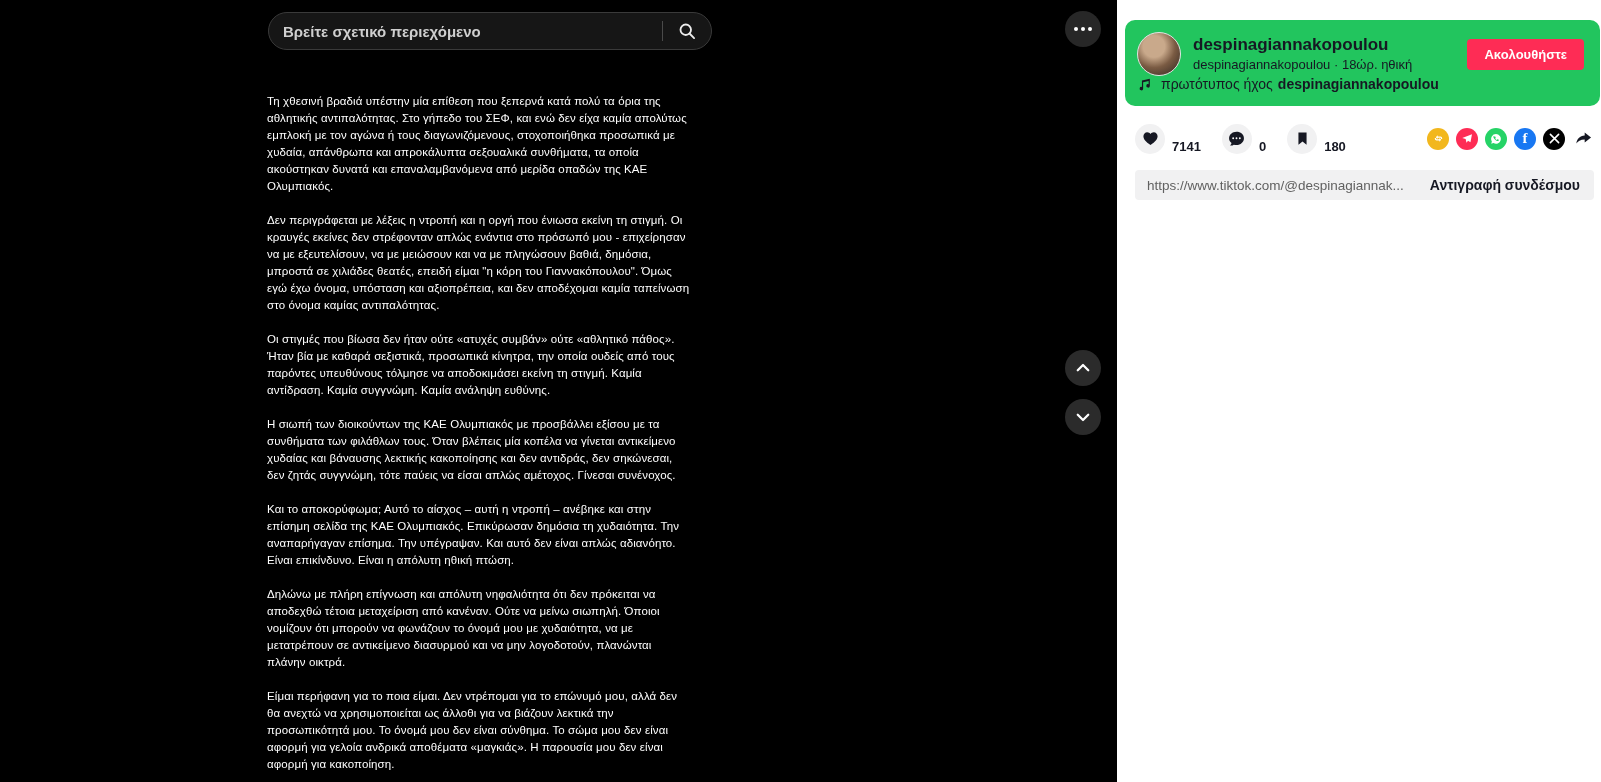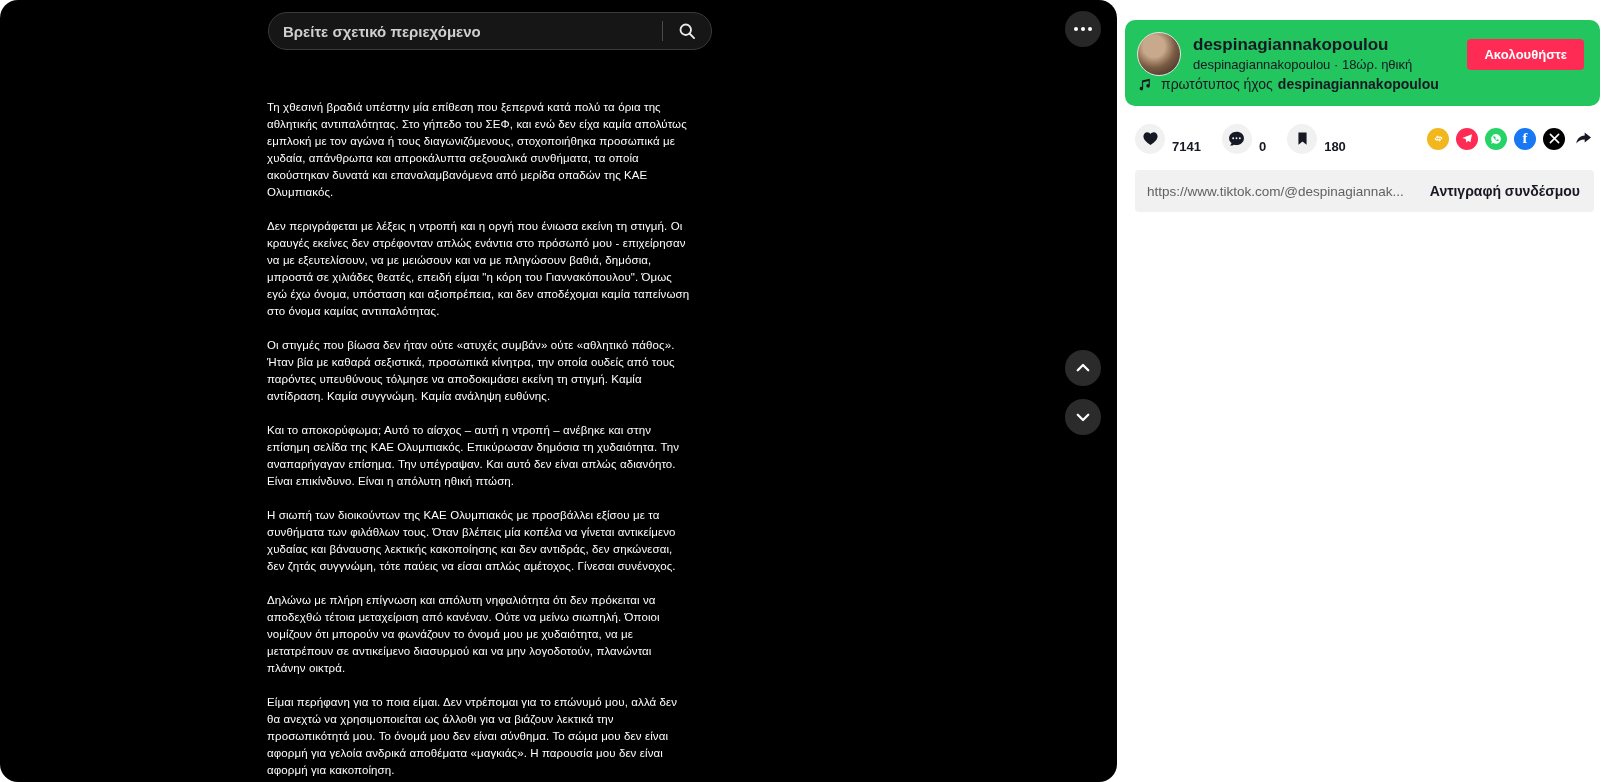--- a/index.html
+++ b/index.html
@@ -6,21 +6,21 @@
   html, body { margin: 0; padding: 0; }
   body {
     width: 1601px; height: 782px;
     font-family: "Liberation Sans", sans-serif;
     display: flex; overflow: hidden; background: #fff;
   }
 
   
   .video-stage {
     position: relative; flex: none;
-    width: 1117px; height: 782px; background: #000; border-radius: 18px;
+    width: 1117px; height: 782px; background: #000;
   }
   .search-pill {
     position: absolute; left: 268px; top: 12px;
     width: 444px; height: 38px; border-radius: 19px;
     background: #161616; border: 1px solid #3a3a3a;
     display: flex; align-items: center;
   }
   .search-input {
     flex: 1; min-width: 0; height: 100%;
     background: transparent; border: none; outline: none;
@@ -42,21 +42,21 @@
   .circle-btn .dot { width: 4px; height: 4px; border-radius: 50%; background: #fff; }
   .more-btn { top: 11px; }
   .nav-up   { top: 350px; background: #2b2b2b; }
   .nav-down { top: 399px; background: #2b2b2b; }
 
   .overlay-text {
     position: absolute; left: 267px; top: 87px; width: 424px;
     color: #ffffff; font-size: 11.5px; line-height: 17px;
     letter-spacing: 0.1px; text-shadow: 0 0 2px rgba(0,0,0,.8);
   }
-  .overlay-text p { margin: 12px 0 17px 0; }
+  .overlay-text p { margin: 6px 0 17px 0; }
 
   
   .panel {
     flex: 1; background: #fff; padding: 20px 11px 0 8px;
     display: flex; flex-direction: column;
   }
   .profile-card {
     background: #22c55e; border-radius: 10px;
     padding: 12px 16px 14px 12px;
   }
@@ -96,21 +96,21 @@
   .share-circle {
     width: 22px; height: 22px; border-radius: 50%; border: none; cursor: pointer;
     display: flex; align-items: center; justify-content: center; padding: 0;
     color: #fff; font-weight: 700; font-size: 13px;
     font-family: "Liberation Sans", sans-serif;
   }
   .share-plain { background: transparent; width: 22px; }
 
   .copylink-row {
     display: flex; align-items: center; margin: 16px 6px 0 10px;
-    background: #f1f1f2; border-radius: 4px; height: 42px; overflow: hidden;
+    background: #f1f1f2; border-radius: 4px; height: 30px; overflow: hidden;
   }
   .copy-url {
     flex: 1; padding: 0 12px; font-size: 13.5px; color: #616161;
     white-space: nowrap; overflow: hidden;
   }
   .copy-btn {
     background: transparent; border: none; cursor: pointer;
     font-size: 14px; font-weight: 700; color: #161823; padding: 0 14px;
     font-family: "Liberation Sans", sans-serif; white-space: nowrap;
   }
@@ -155,22 +155,22 @@
       <svg width="18" height="18" viewBox="0 0 24 24">
         <polyline points="5,9 12,16 19,9" fill="none" stroke="#fff" stroke-width="3" stroke-linecap="round" stroke-linejoin="round"></polyline>
       </svg>
     </span>
   </button>
 
   <div class="overlay-text">
     <p>Τη χθεσινή βραδιά υπέστην μία επίθεση που ξεπερνά κατά πολύ τα όρια της αθλητικής αντιπαλότητας. Στο γήπεδο του ΣΕΦ, και ενώ δεν είχα καμία απολύτως εμπλοκή με τον αγώνα ή τους διαγωνιζόμενους, στοχοποιήθηκα προσωπικά με χυδαία, απάνθρωπα και απροκάλυπτα σεξουαλικά συνθήματα, τα οποία ακούστηκαν δυνατά και επαναλαμβανόμενα από μερίδα οπαδών της ΚΑΕ Ολυμπιακός.</p>
     <p>Δεν περιγράφεται με λέξεις η ντροπή και η οργή που ένιωσα εκείνη τη στιγμή. Οι κραυγές εκείνες δεν στρέφονταν απλώς ενάντια στο πρόσωπό μου - επιχείρησαν να με εξευτελίσουν, να με μειώσουν και να με πληγώσουν βαθιά, δημόσια, μπροστά σε χιλιάδες θεατές, επειδή είμαι "η κόρη του Γιαννακόπουλου". Όμως εγώ έχω όνομα, υπόσταση και αξιοπρέπεια, και δεν αποδέχομαι καμία ταπείνωση στο όνομα καμίας αντιπαλότητας.</p>
     <p>Οι στιγμές που βίωσα δεν ήταν ούτε «ατυχές συμβάν» ούτε «αθλητικό πάθος». Ήταν βία με καθαρά σεξιστικά, προσωπικά κίνητρα, την οποία ουδείς από τους παρόντες υπευθύνους τόλμησε να αποδοκιμάσει εκείνη τη στιγμή. Καμία αντίδραση. Καμία συγγνώμη. Καμία ανάληψη ευθύνης.</p>
+    <p>Η σιωπή των διοικούντων της ΚΑΕ Ολυμπιακός με προσβάλλει εξίσου με τα συνθήματα των φιλάθλων τους. Όταν βλέπεις μία κοπέλα να γίνεται αντικείμενο χυδαίας και βάναυσης λεκτικής κακοποίησης και δεν αντιδράς, δεν σηκώνεσαι, δεν ζητάς συγγνώμη, τότε παύεις να είσαι απλώς αμέτοχος. Γίνεσαι συνένοχος.</p>
     <p>Και το αποκορύφωμα; Αυτό το αίσχος – αυτή η ντροπή – ανέβηκε και στην επίσημη σελίδα της ΚΑΕ Ολυμπιακός. Επικύρωσαν δημόσια τη χυδαιότητα. Την αναπαρήγαγαν επίσημα. Την υπέγραψαν. Και αυτό δεν είναι απλώς αδιανόητο. Είναι επικίνδυνο. Είναι η απόλυτη ηθική πτώση.</p>
-    <p>Η σιωπή των διοικούντων της ΚΑΕ Ολυμπιακός με προσβάλλει εξίσου με τα συνθήματα των φιλάθλων τους. Όταν βλέπεις μία κοπέλα να γίνεται αντικείμενο χυδαίας και βάναυσης λεκτικής κακοποίησης και δεν αντιδράς, δεν σηκώνεσαι, δεν ζητάς συγγνώμη, τότε παύεις να είσαι απλώς αμέτοχος. Γίνεσαι συνένοχος.</p>
     <p>Δηλώνω με πλήρη επίγνωση και απόλυτη νηφαλιότητα ότι δεν πρόκειται να αποδεχθώ τέτοια μεταχείριση από κανέναν. Ούτε να μείνω σιωπηλή. Όποιοι νομίζουν ότι μπορούν να φωνάζουν το όνομά μου με χυδαιότητα, να με μετατρέπουν σε αντικείμενο διασυρμού και να μην λογοδοτούν, πλανώνται πλάνην οικτρά.</p>
     <p>Είμαι περήφανη για το ποια είμαι. Δεν ντρέπομαι για το επώνυμό μου, αλλά δεν θα ανεχτώ να χρησιμοποιείται ως άλλοθι για να βιάζουν λεκτικά την προσωπικότητά μου. Το όνομά μου δεν είναι σύνθημα. Το σώμα μου δεν είναι αφορμή για γελοία ανδρικά αποθέματα «μαγκιάς». Η παρουσία μου δεν είναι αφορμή για κακοποίηση.</p>
 
   </div>
 </div>
 
 <div class="panel">
 
   <div class="profile-card">
     <div class="profile-top">

